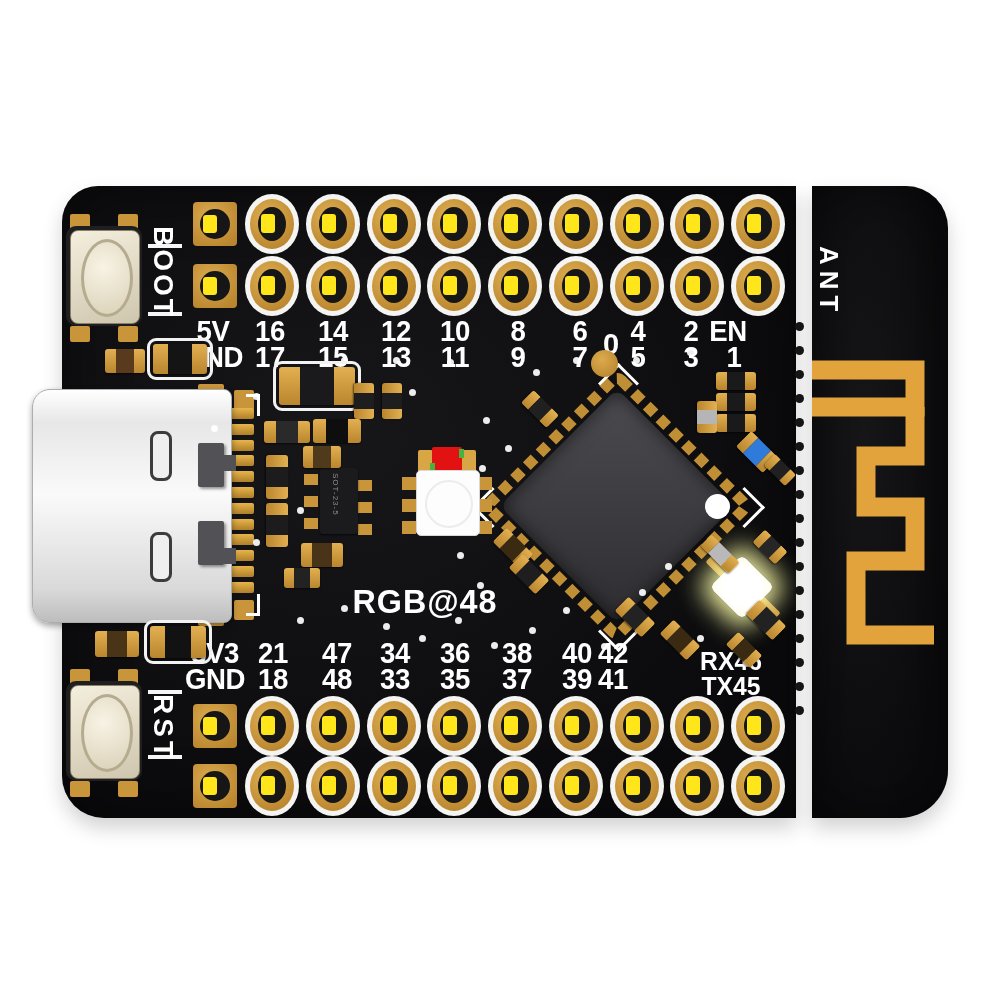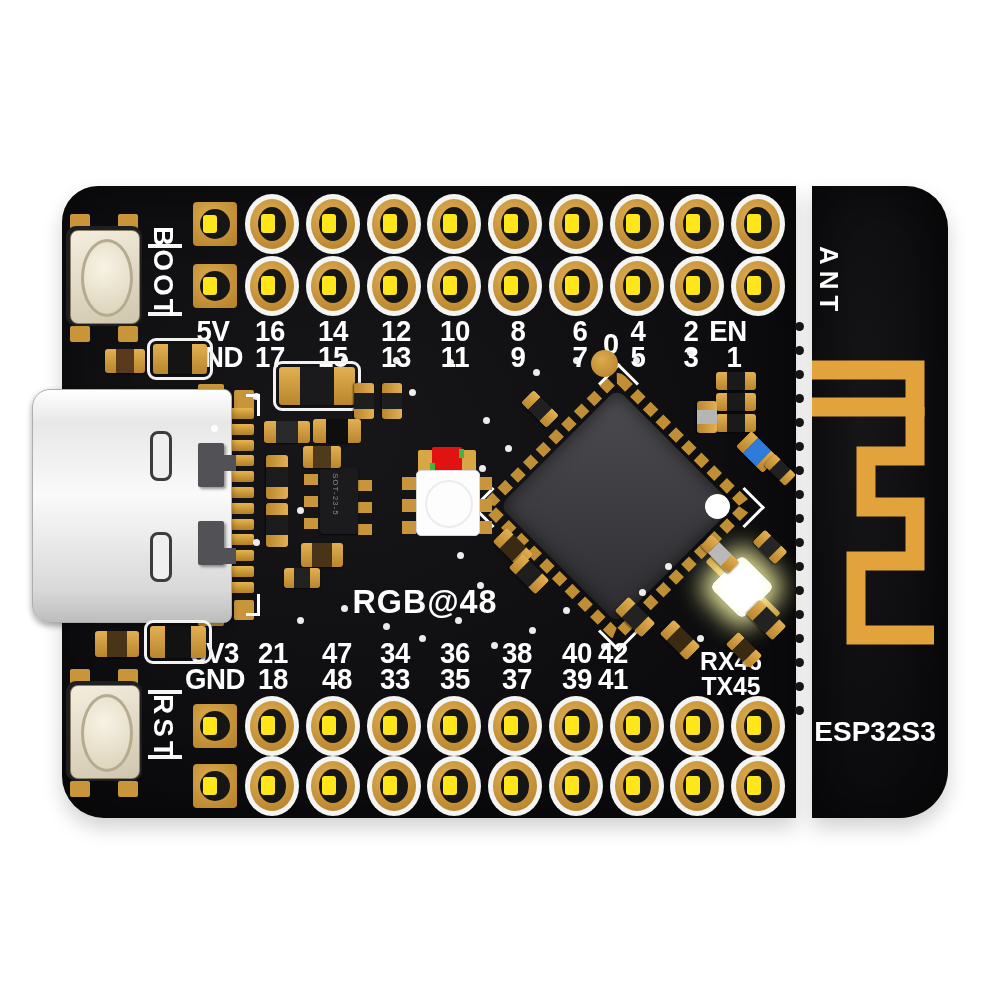--- a/index.html
+++ b/index.html
@@ -39,21 +39,20 @@
   <div class="board-sec" style="left:812px;top:186px;width:136px;height:632px;border-radius:0 42px 48px 0;"></div>
 
   <svg class="abs" style="left:794px;top:340px;" width="160" height="320" viewBox="0 0 160 320">
     <path d="M 18 67 H 121 V 30 H 18" fill="none" stroke="#E2A33C" stroke-width="19"></path>
     <path d="M 121 67 V 116 H 72 V 167 H 121 V 221 H 62 V 295 H 140" fill="none" stroke="#E2A33C" stroke-width="19"></path>
   </svg>
 
   <div class="silk vtext abs" style="left:813px;top:246px;font-size:26px;letter-spacing:6px;">ANT</div>
 
   <div class="abs" style="left:802px;top:716px;width:146px;text-align:center;color:#fff;font-weight:bold;font-size:28px;line-height:31px;">
-    <div>ESP32S3</div>
   </div>
 
   <svg class="abs" style="left:517px;top:406px;transform:rotate(45deg);" width="200" height="200" viewBox="0 0 200 200">
     <rect x="8" y="8" width="184" height="184" rx="6" fill="none" stroke="#C08E34" stroke-width="11" stroke-dasharray="11 7"></rect>
   </svg>
   <div class="abs" style="left:534px;top:423px;width:166px;height:166px;transform:rotate(45deg);border-radius:10px;
               background:linear-gradient(135deg,#4b4b50,#2e2e32);box-shadow:inset 0 0 18px rgba(0,0,0,.6);"></div>
   <div class="abs" style="left:705px;top:494px;width:25px;height:25px;border-radius:50%;background:#fff;"></div>
 
   <div class="chev" style="left:604px;top:369px;border-top:3px solid #fff;border-left:3px solid #fff;"></div>

